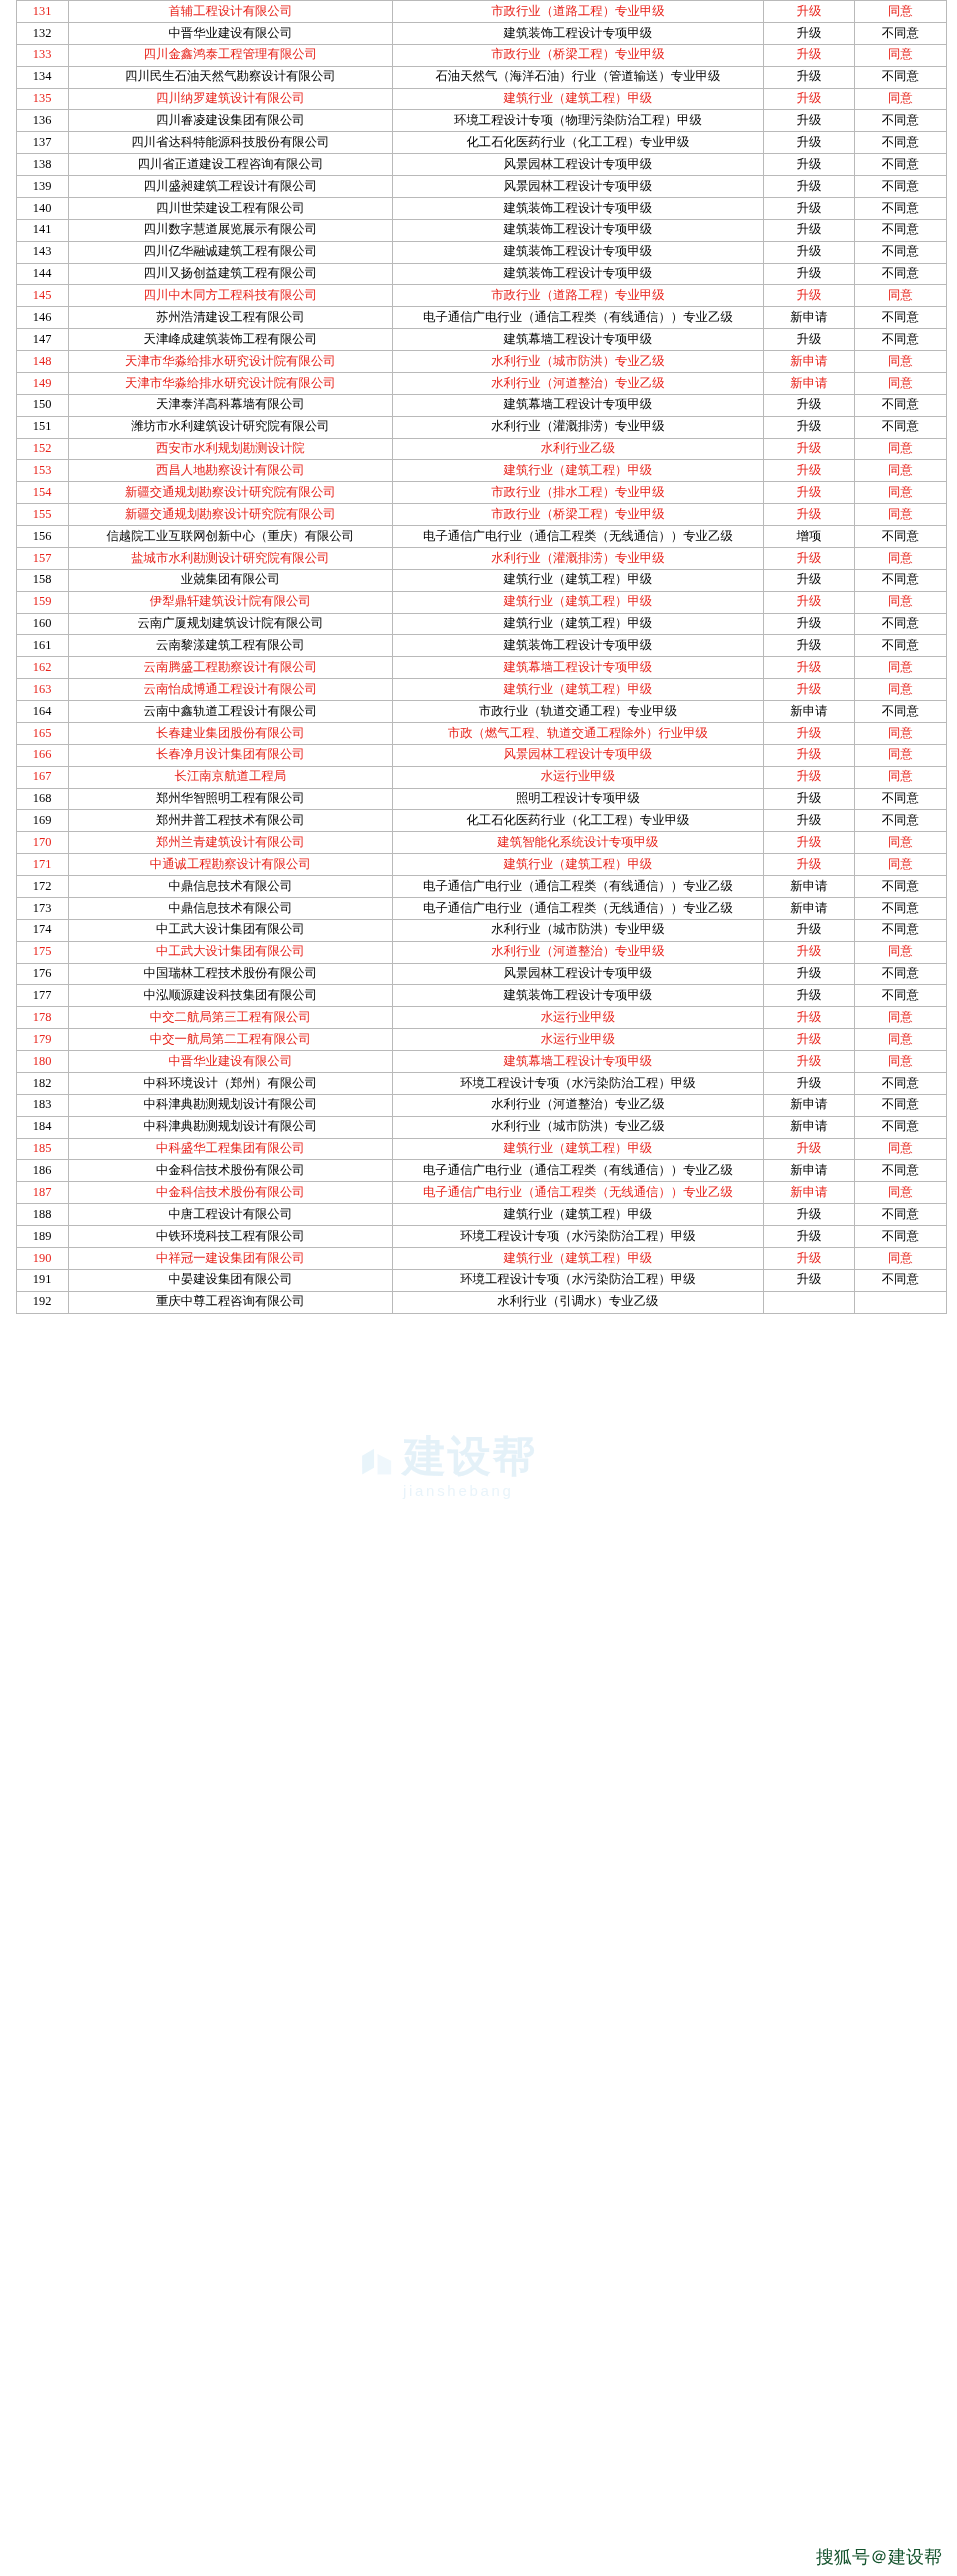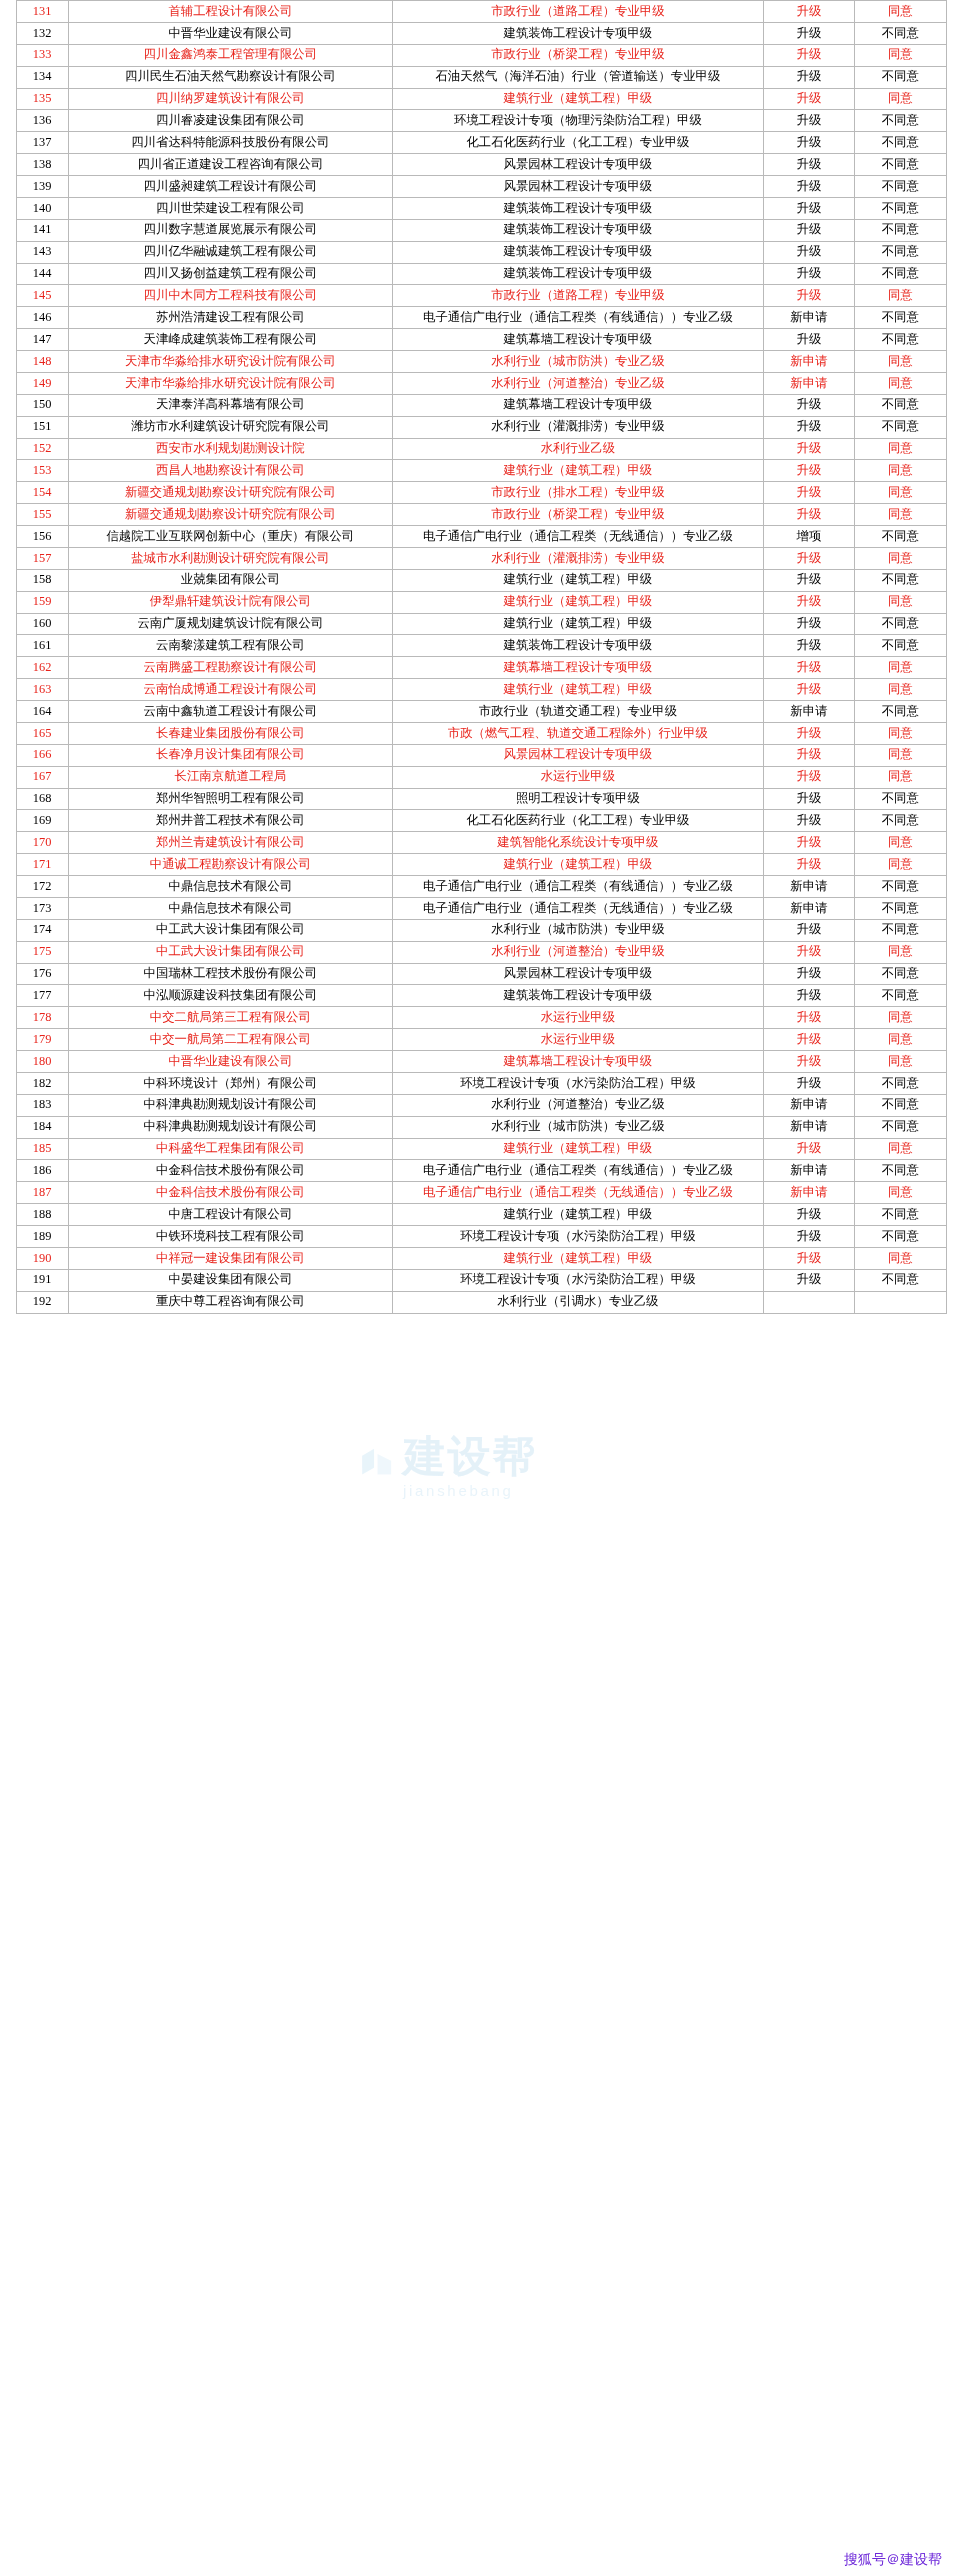--- a/index.html
+++ b/index.html
@@ -69,22 +69,22 @@
     left:-46px;
     top:7px;
     width:41px;
     height:41px;
   }
   .footer{
     position:absolute;
     right:16px;
     bottom:7px;
     font-family:"Liberation Sans","DejaVu Sans",sans-serif;
-    font-size:14px;
-    color:#6d28d9;
+    font-size:18px;
+    color:#14532d;
     z-index:6;
   }
 </style>
 </head>
 <body>
 
 <div class="page">
 
   <table class="grid">
     <tbody>

